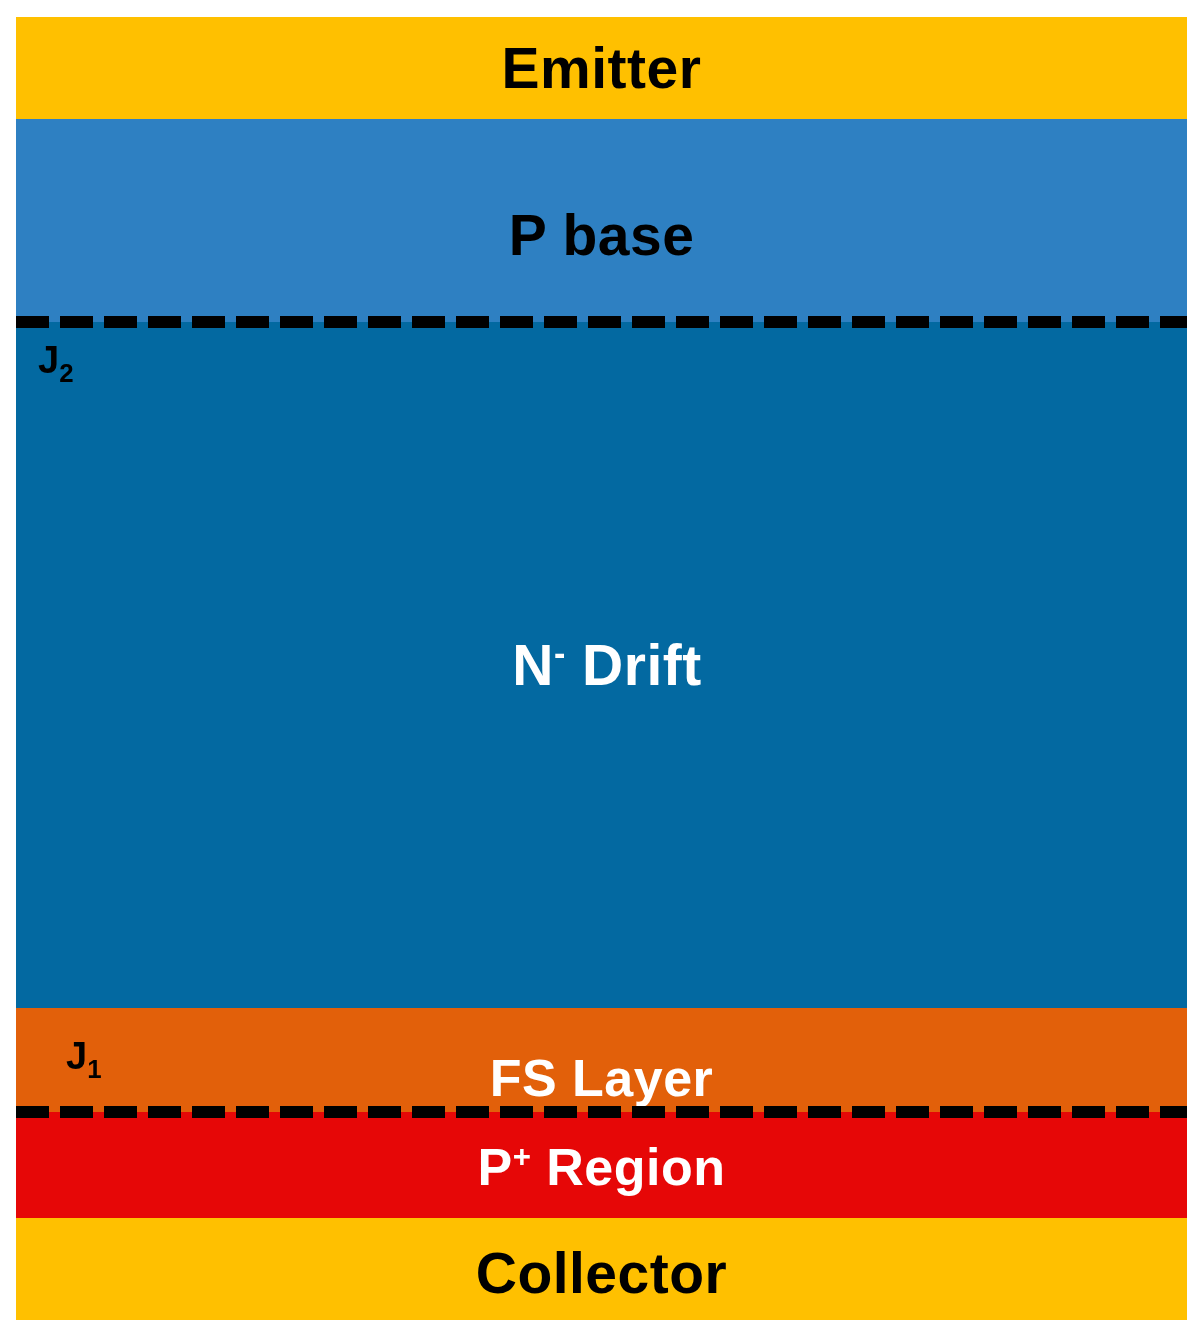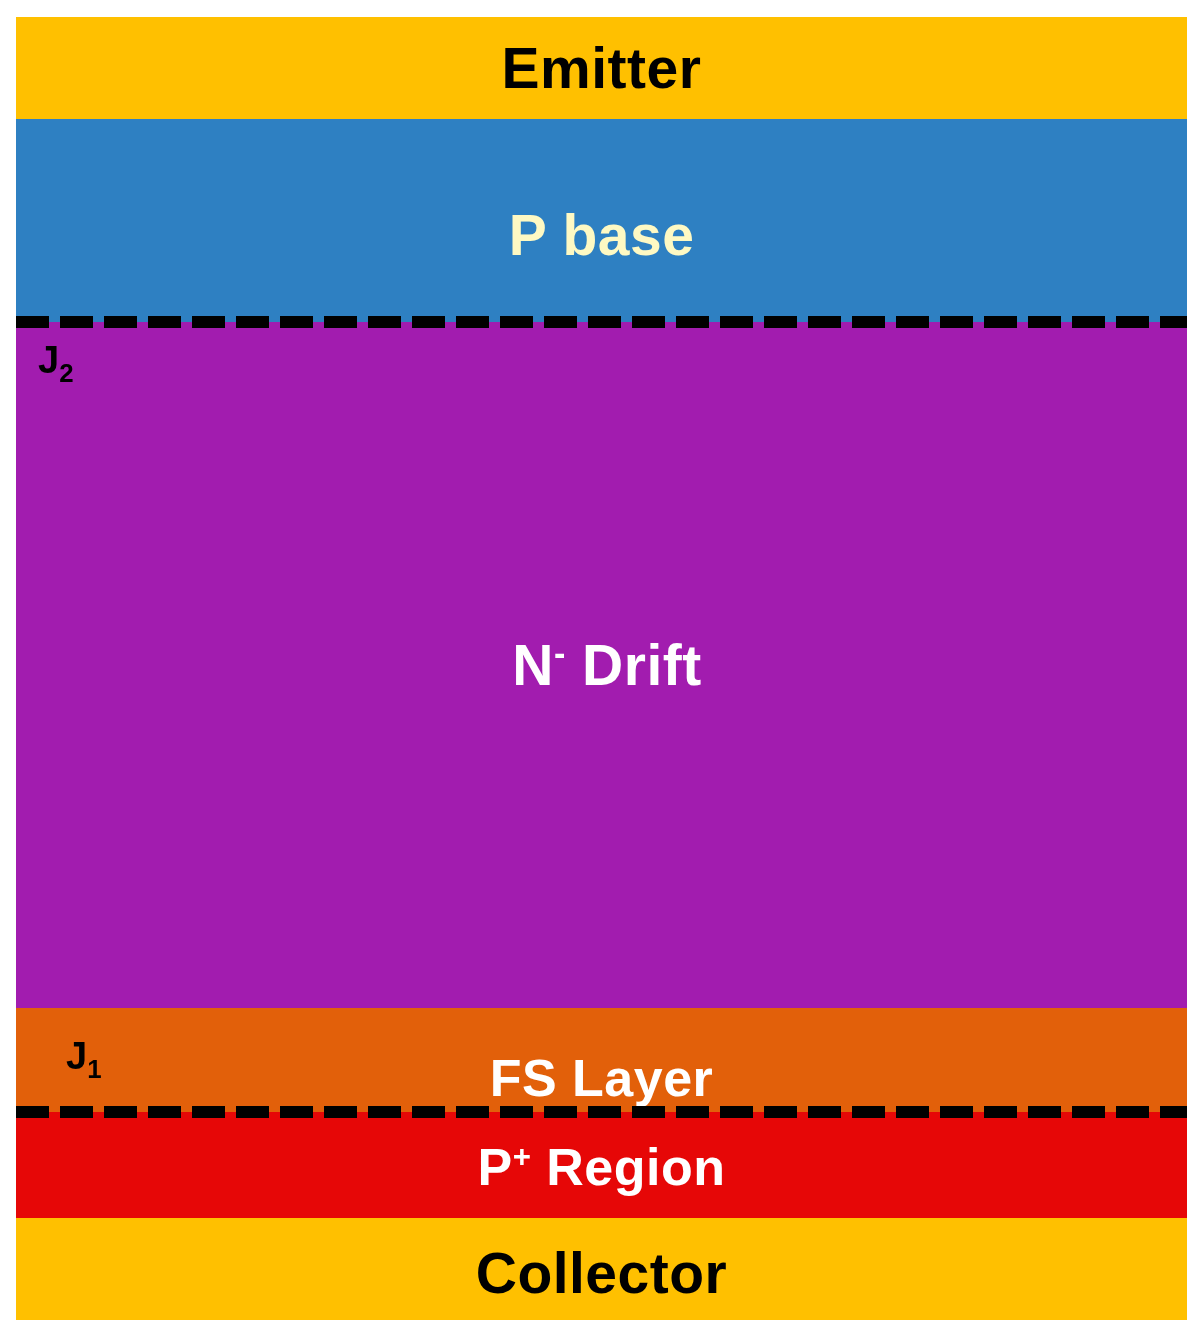--- a/index.html
+++ b/index.html
@@ -36,27 +36,27 @@
   .layer-label {
     font-weight: bold;
     letter-spacing: 0.5px;
     line-height: 1;
     white-space: nowrap;
   }
 
   
   #layer-emitter   { top: 0px;    height: 102px; background: #FFC000; }
   #layer-pbase     { top: 102px;  height: 203px; background: #2E80C2; }
-  #layer-ndrift    { top: 305px;  height: 686px; background: #a21caf; padding-left: 11px; }
+  #layer-ndrift    { top: 305px;  height: 686px; background: #0369a1; padding-left: 11px; }
   #layer-fs        { top: 991px;  height: 104px; background: #E2600A; }
   #layer-pplus     { top: 1095px; height: 106px; background: #E60707; }
   #layer-collector { top: 1201px; height: 102px; background: #FFC000; }
 
   #layer-emitter   .layer-label { color: #000000; font-size: 57px; }
-  #layer-pbase     .layer-label { color: #fef9c3; font-size: 57px; }
+  #layer-pbase     .layer-label { color: #000000; font-size: 57px; }
   #layer-ndrift    .layer-label { color: #FFFFFF; font-size: 57px; }
   #layer-fs        .layer-label { color: #FFFFFF; font-size: 52px; }
   #layer-pplus     .layer-label { color: #FFFFFF; font-size: 52px; }
   #layer-collector .layer-label { color: #000000; font-size: 57px; }
 
   
   #layer-pbase     .layer-label { transform: translateY(15px); }
   #layer-fs        .layer-label { transform: translateY(-2px); margin-top: 40px; }
   #layer-pplus     .layer-label { transform: translateY(2px); }
   #layer-collector .layer-label { transform: translateY(4px); }

